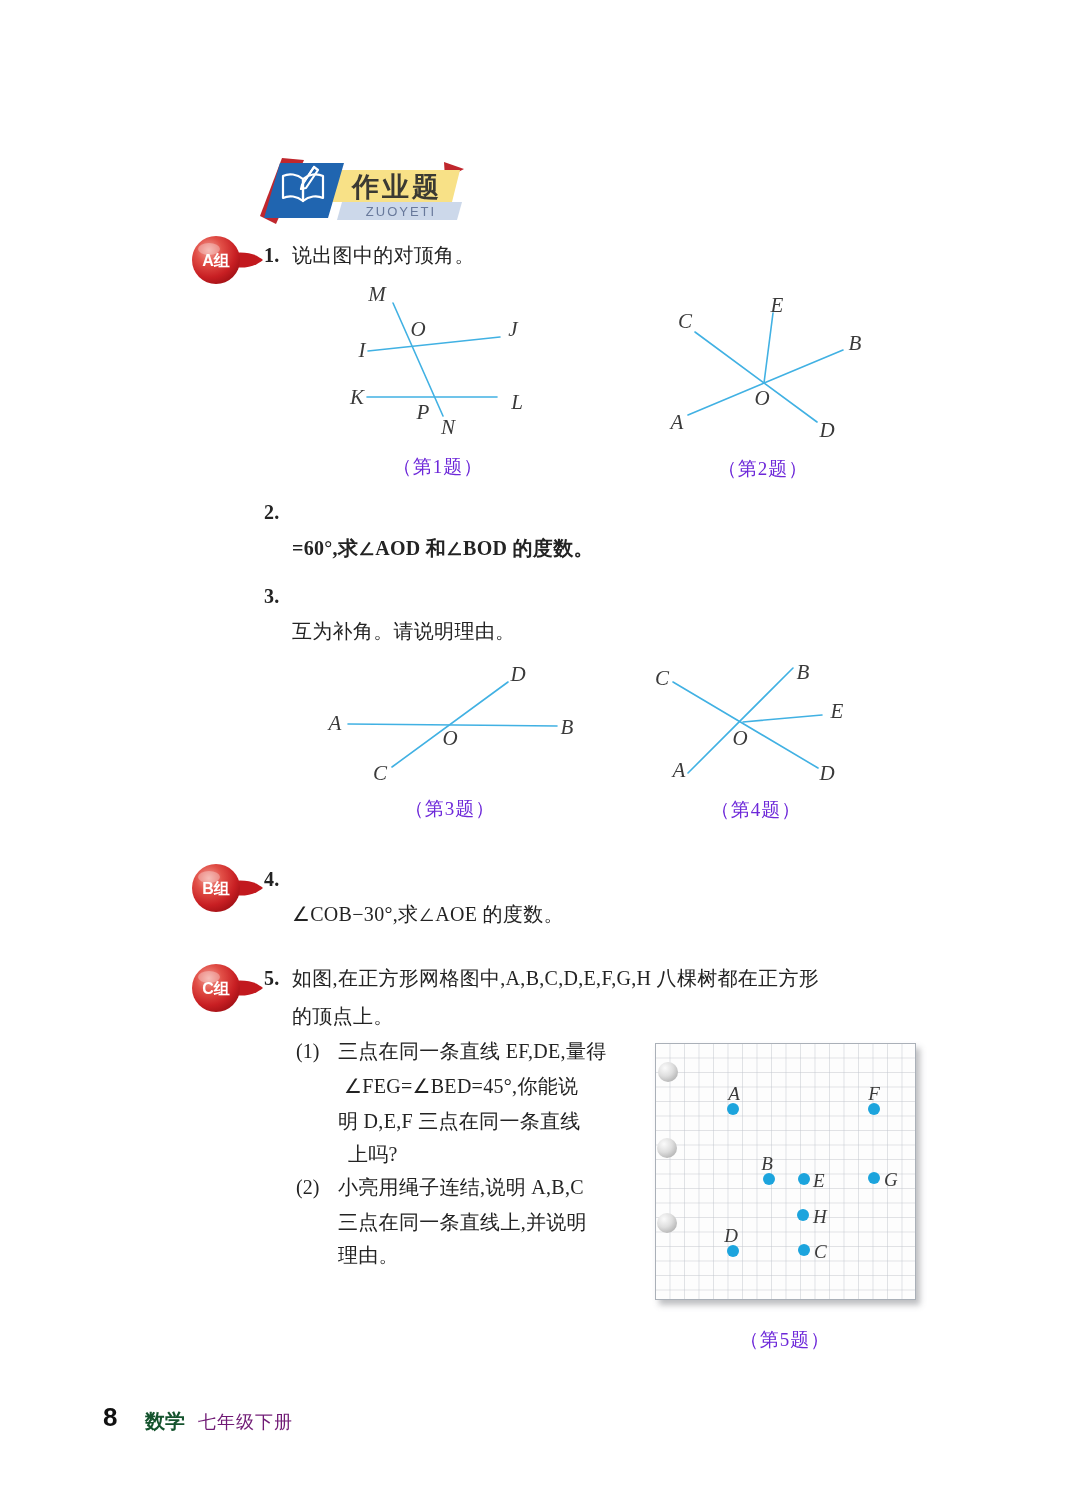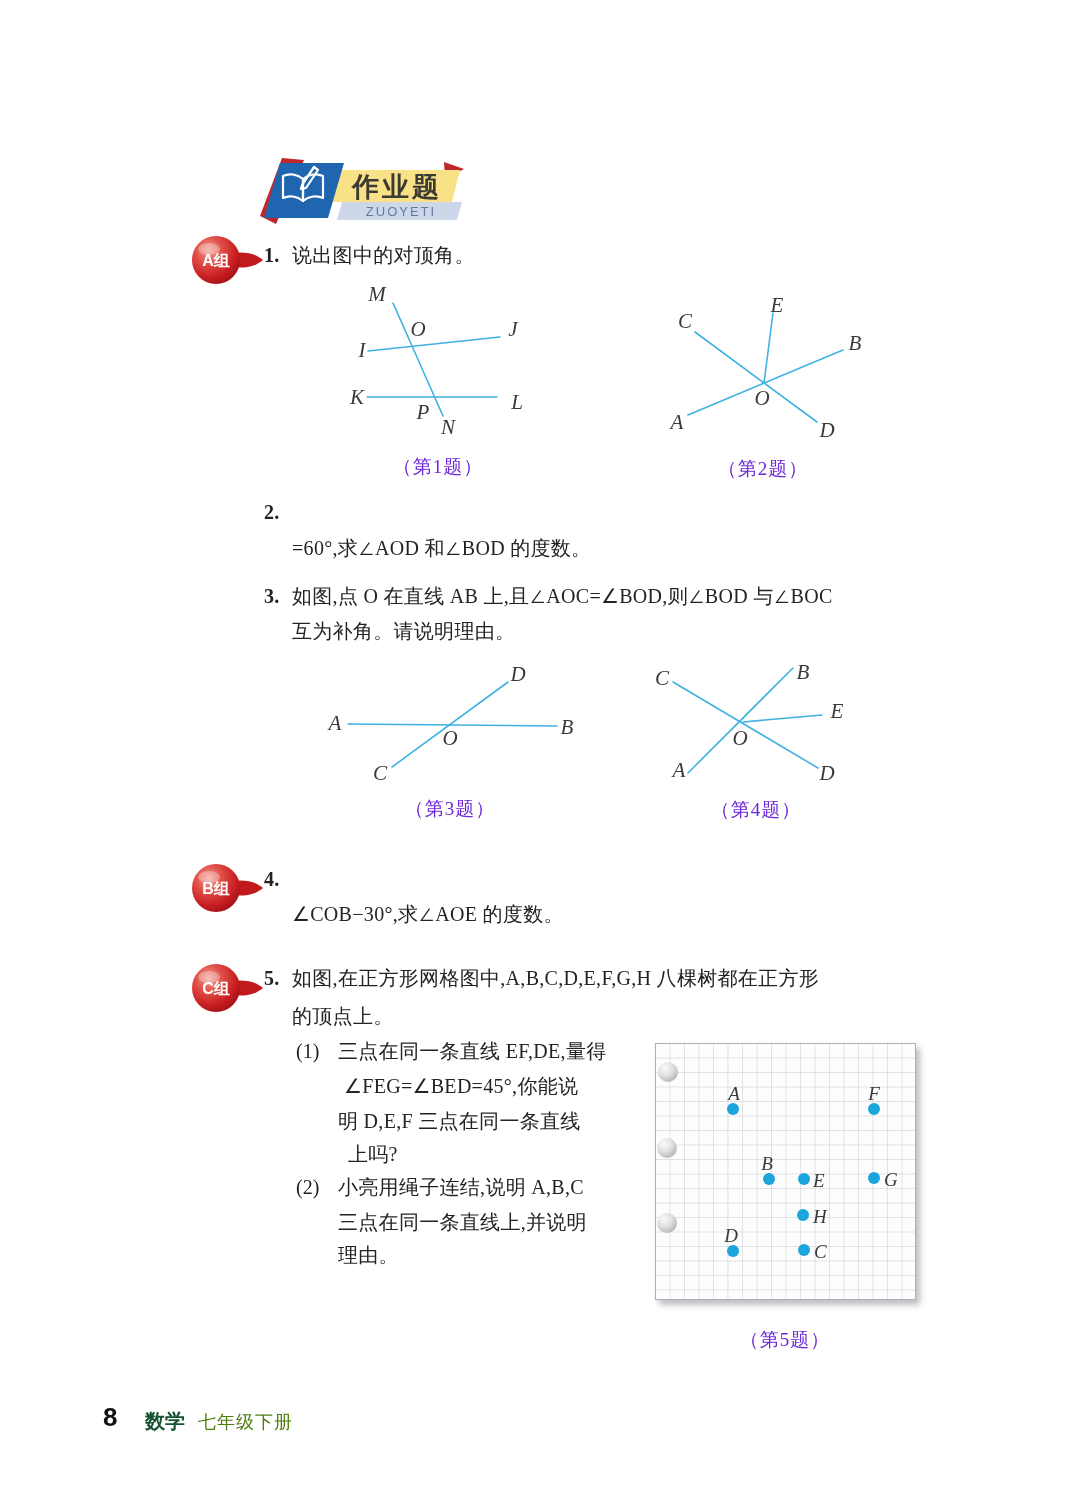--- a/index.html
+++ b/index.html
@@ -28,21 +28,21 @@
                 font-size:16px; fill:#ffffff; text-anchor:middle; }
   .hdr-title { font-family:"Liberation Sans", sans-serif; font-weight:bold;
                font-size:27px; fill:#3b3a33; text-anchor:middle; letter-spacing:3px; }
   .hdr-sub { font-family:"Liberation Sans", sans-serif; font-size:13px; fill:#68799b;
              text-anchor:middle; letter-spacing:2px; }
   .footer-num { position:absolute; font-family:"Liberation Sans", sans-serif;
                 font-weight:bold; font-size:26px; color:#111; }
   .footer-subj { position:absolute; font-family:"Liberation Sans", sans-serif;
                  font-weight:bold; font-size:20px; color:#14532d; }
   .footer-vol { position:absolute; font-family:"Liberation Sans", sans-serif;
-                font-size:18px; color:#4d7c0f; letter-spacing:1px; }
+                font-size:18px; color:#701a75; letter-spacing:1px; }
 </style>
 </head>
 <body>
 
 <div class="page">
 
   <svg class="abs" style="left:256px; top:156px;" width="214" height="72">
     <polygon points="26,2 48,4 20,68 4,60" fill="#c0272d"></polygon>
     <polygon points="188,6 208,13 189,23" fill="#c0272d"></polygon>
     <polygon points="48,14 204,14 196,46 40,46" fill="#f8e187"></polygon>
@@ -112,24 +112,23 @@
     <text class="flabel" x="129" y="30">E</text>
     <text class="flabel" x="37" y="46">C</text>
     <text class="flabel" x="207" y="68">B</text>
     <text class="flabel" x="114" y="123">O</text>
     <text class="flabel" x="29" y="147">A</text>
     <text class="flabel" x="179" y="155">D</text>
   </svg>
   <div class="cap" style="left:763px; top:456px;">（第2题）</div>
 
   <div class="tl num" style="left:264px; top:501px;">2.</div>
-  <div class="tl" style="left:292px; top:537px;">=60°,求∠AOD 和∠BOD 的度数。</div>
+  <div class="tl" style="left:292px; top:537px;font-weight:bold;">=60°,求∠AOD 和∠BOD 的度数。</div>
 
   <div class="tl num" style="left:264px; top:585px;">3.</div>
-  <div class="tl" style="left:292px; top:585px;">如图,点 O 在直线 AB 上,且∠AOC=∠BOD,则∠BOD 与∠BOC</div>
   <div class="tl" style="left:292px; top:620px;">互为补角。请说明理由。</div>
 
   <svg class="fig" style="left:320px; top:655px;" width="260" height="135">
     <line class="cl" x1="28" y1="69" x2="237" y2="71"></line>
     <line class="cl" x1="72" y1="112" x2="188" y2="27"></line>
     <text class="flabel" x="198" y="26">D</text>
     <text class="flabel" x="15" y="75">A</text>
     <text class="flabel" x="247" y="79">B</text>
     <text class="flabel" x="130" y="90">O</text>
     <text class="flabel" x="60" y="125">C</text>

